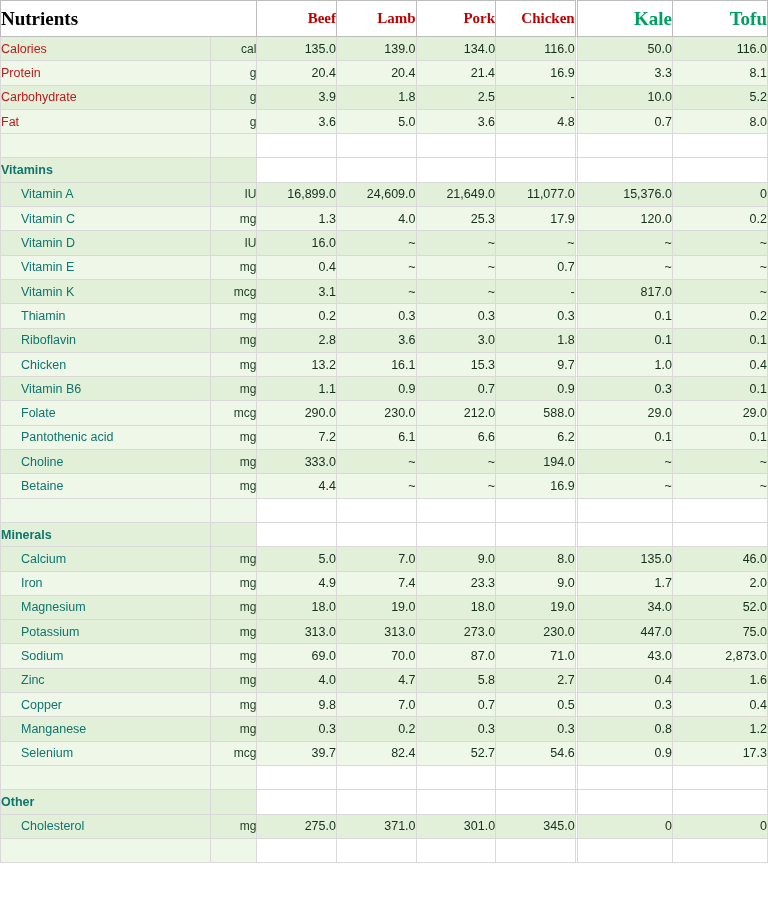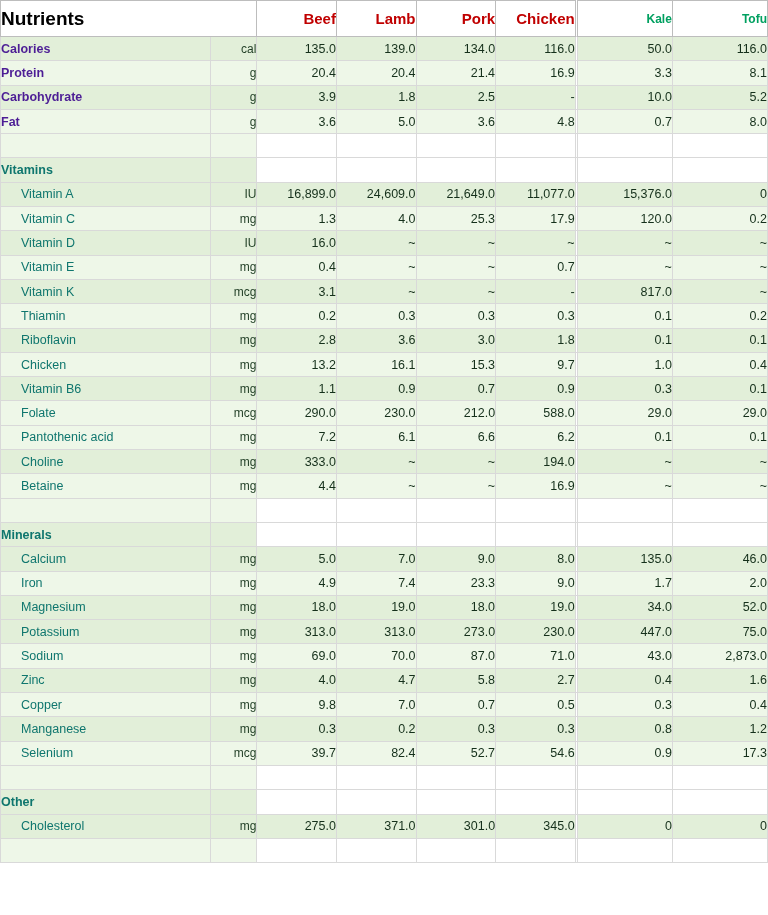--- a/index.html
+++ b/index.html
@@ -51,38 +51,39 @@
     padding-left: 7px;
     text-align: left;
   }
   .hdr-meat {
     font-size: 15px;
     color: #c00000;
     text-align: right;
     padding-right: 8px;
   }
   .hdr-veg {
-    font-size: 12px;
+    font-size: 19px;
     color: #00a060;
     text-align: right;
     padding-right: 8px;
   }
   tr.header-row {
     height: 36px;
+    font-family: Liberation Serif, serif;
   }
   tr.header-row td { height: 36px; }
 
   
   .name {
     text-align: left;
     padding-left: 7px;
     color: #0f766e;
   }
   .name.indent { padding-left: 20px; }
-  .name.bold { font-weight: bold; color: #4c1d95; }
+  .name.bold { font-weight: normal; color: #b91c1c; }
   .unit {
     text-align: right;
     padding-right: 7px;
     color: #1f3d24;
     font-size: 12px;
     margin-left: 28px;
   }
   .val {
     text-align: right;
     padding-right: 9px;

